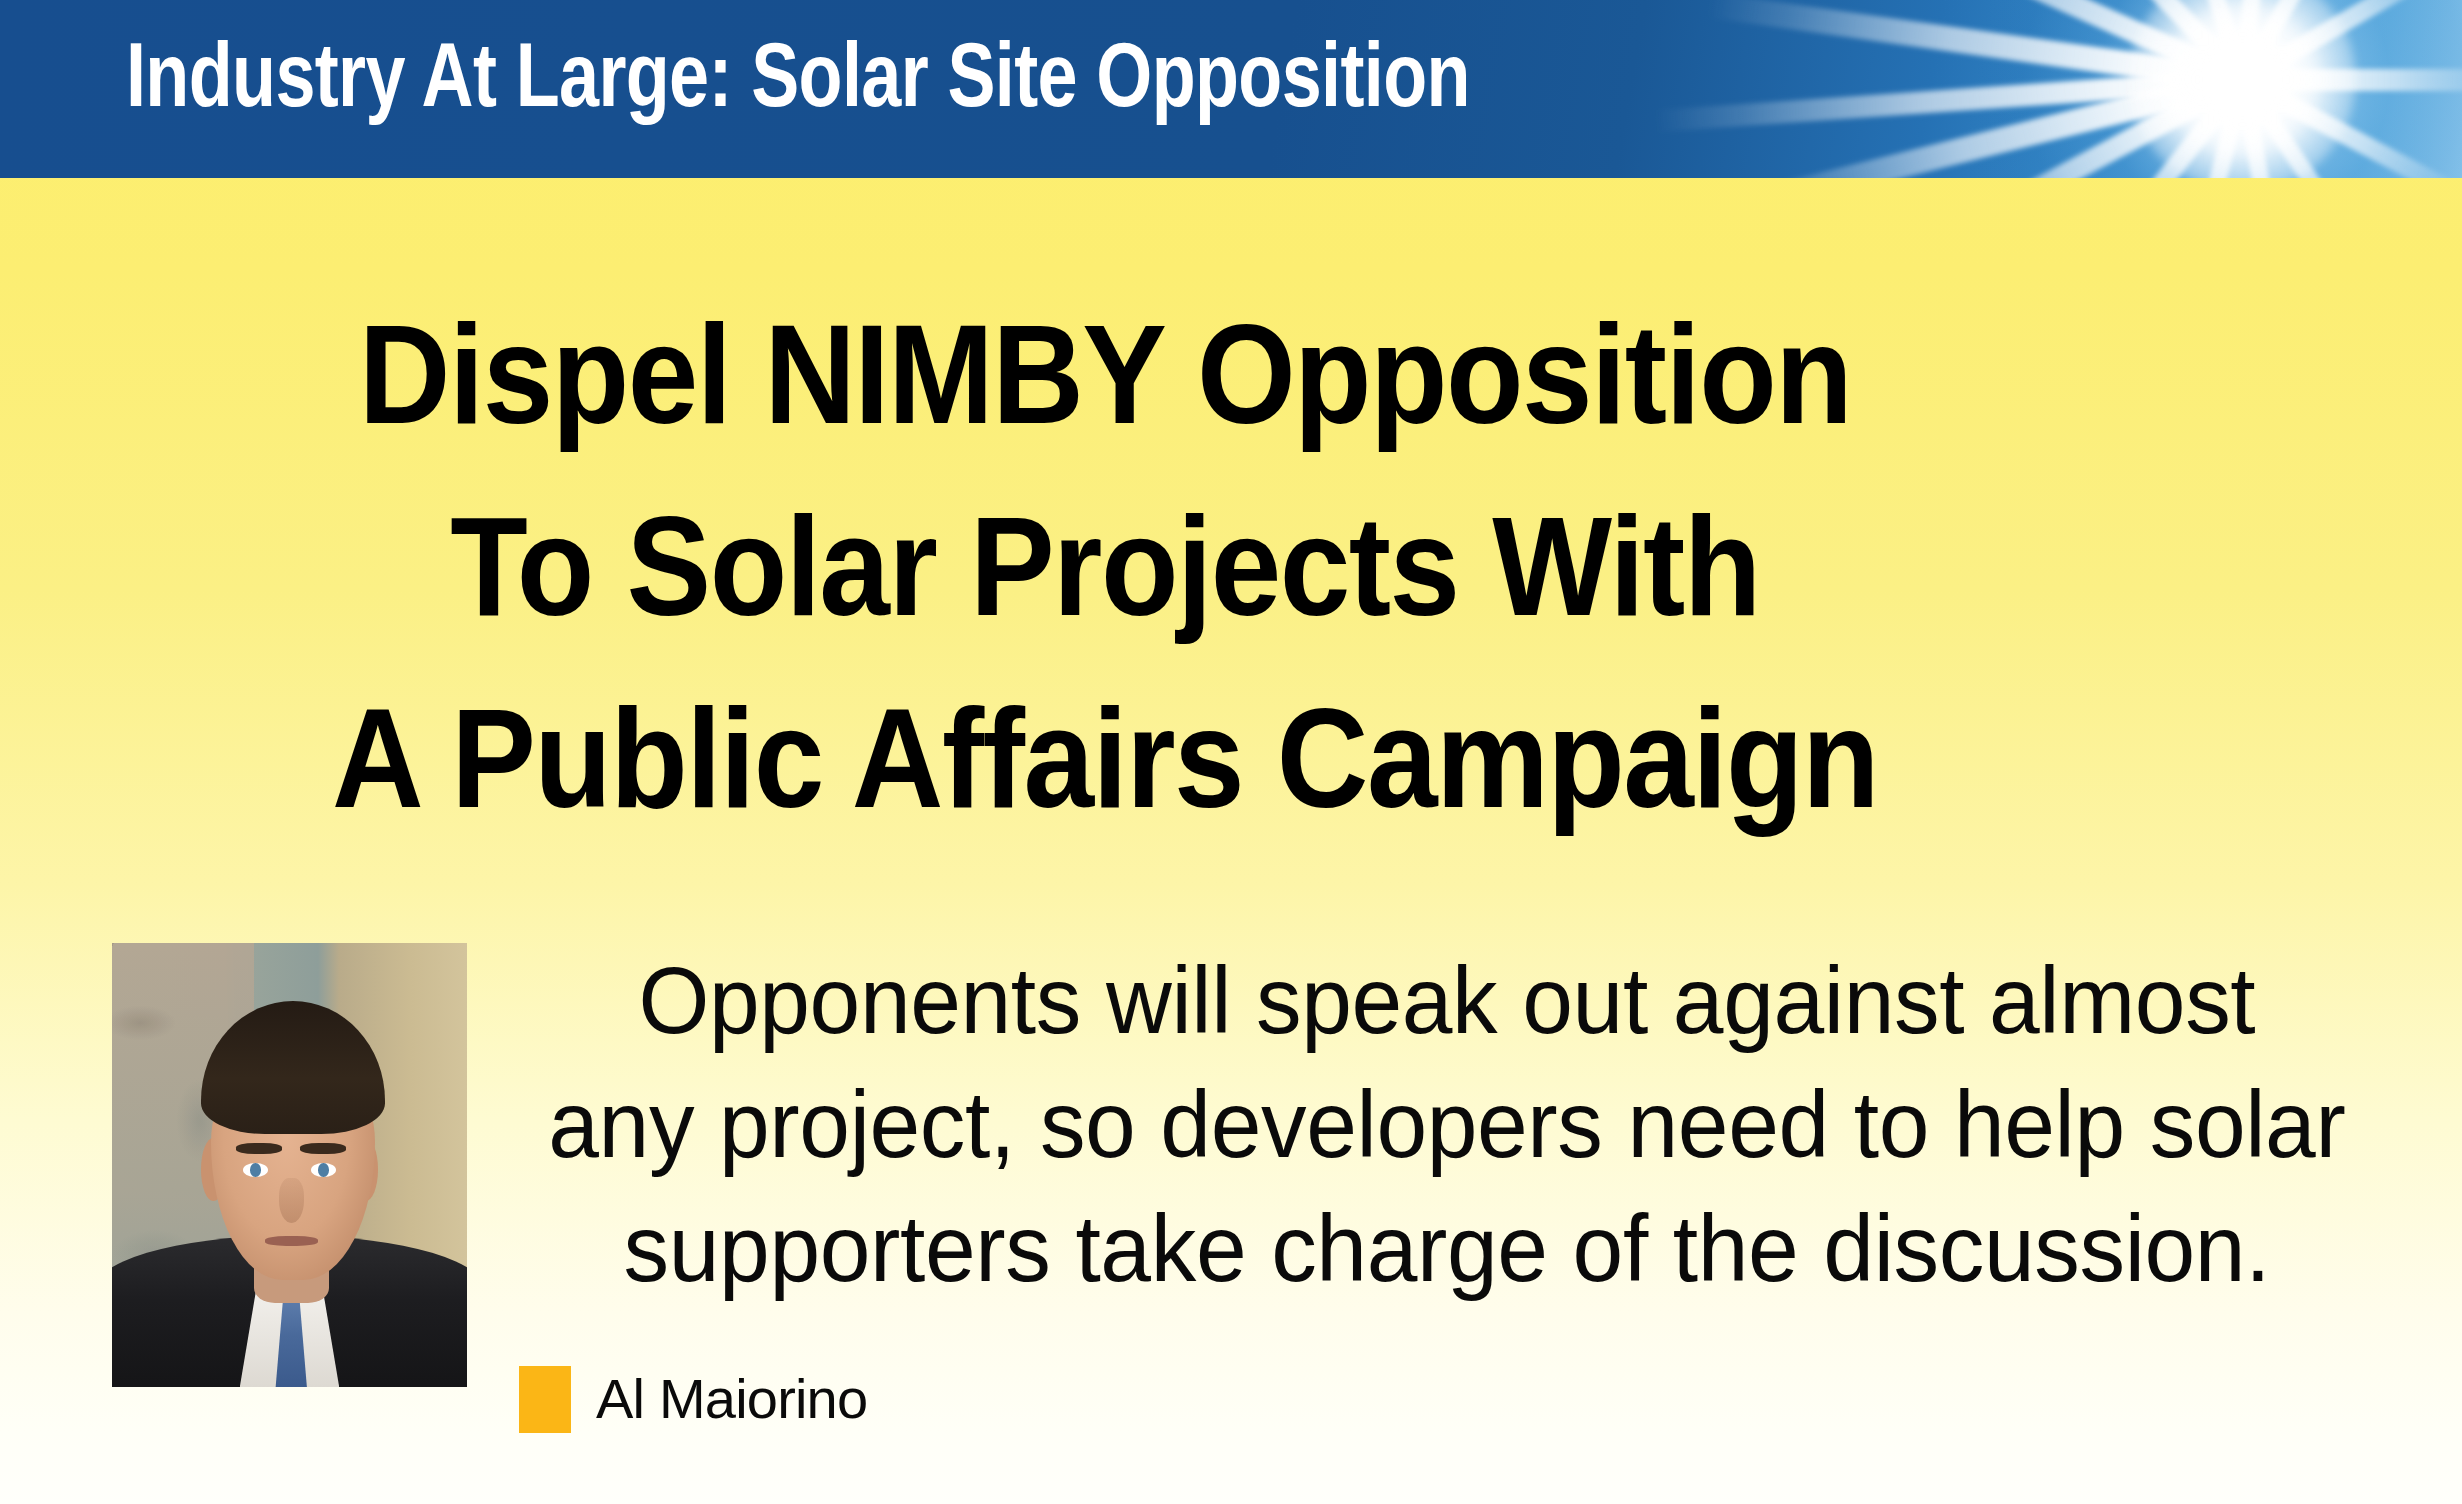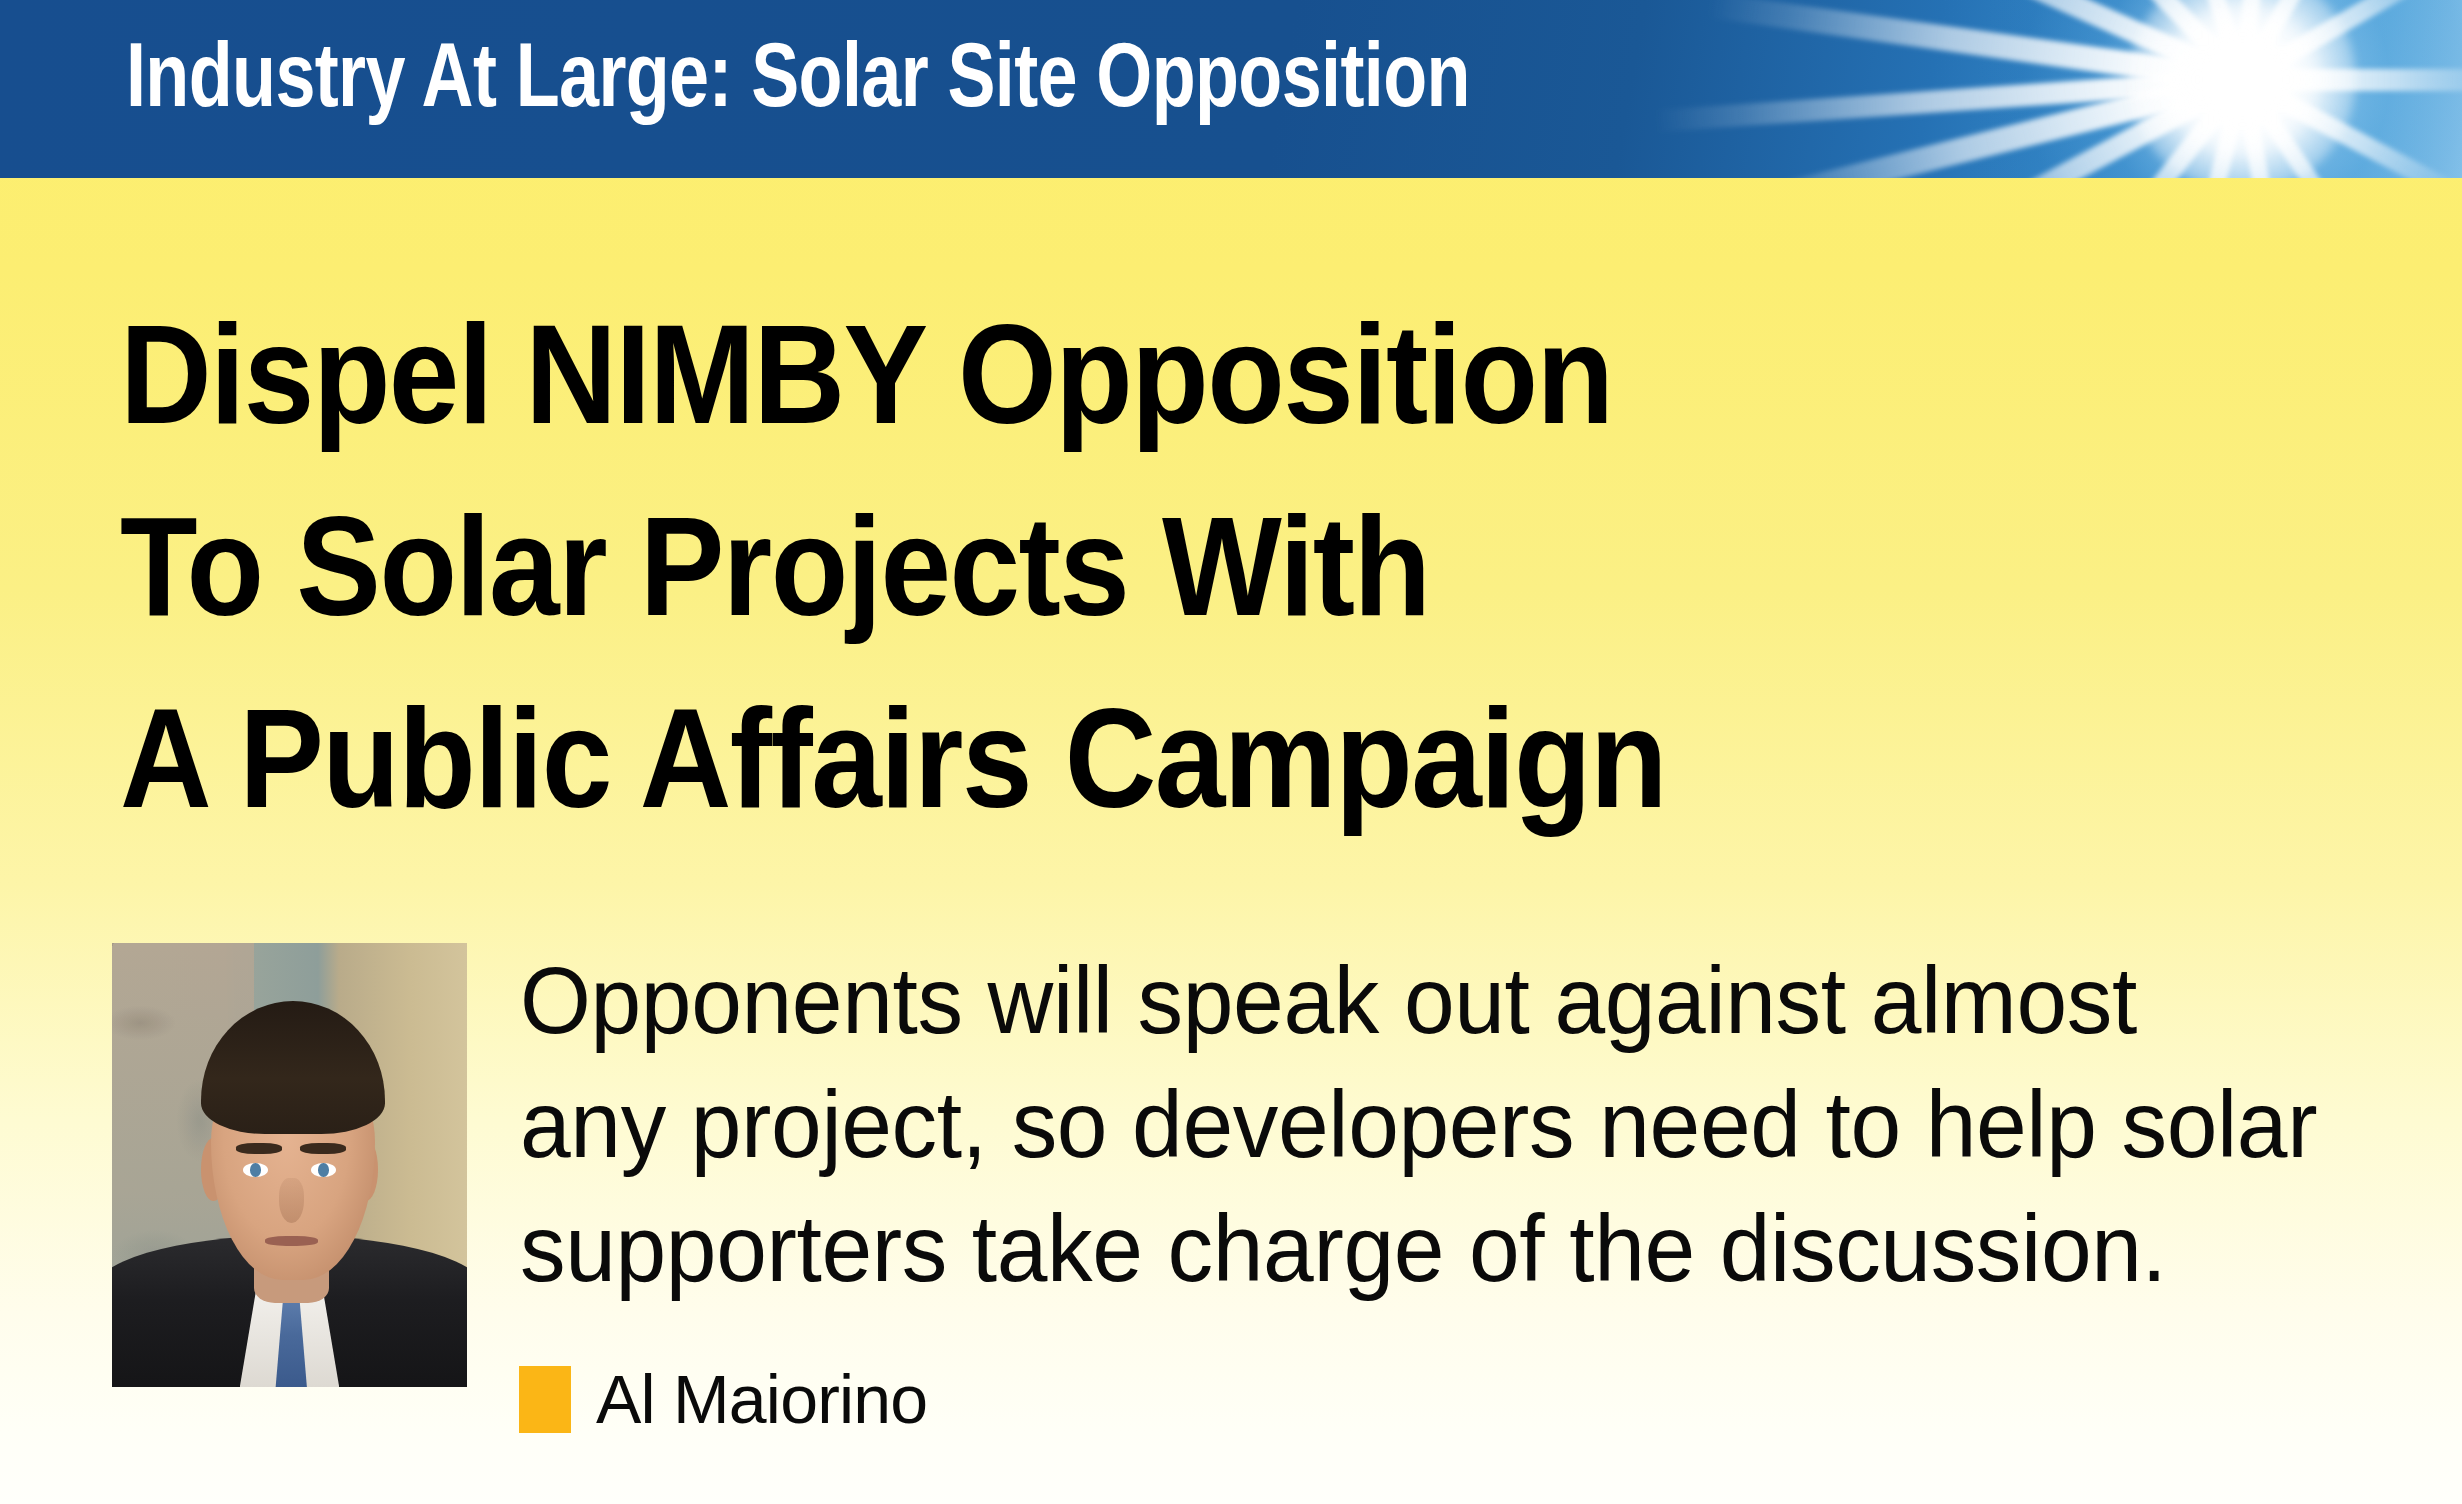--- a/index.html
+++ b/index.html
@@ -18,20 +18,21 @@
     background: linear-gradient(to bottom,
         #fdef6e 0px,
         #fdef6e 51px,
         #fcee72 269px,
         #fbf085 589px,
         #fdf5a8 884px,
         #fefbd2 1120px,
         #fffdec 1313px,
         #fffff7 1431px,
         #fffffb 1504px);
+    text-align: center;
   }
 
   
   #banner {
     position: absolute;
     left: 0;
     top: 0;
     width: 2462px;
     height: 178px;
     overflow: hidden;
@@ -245,21 +246,21 @@
   #byline-bullet {
     width: 52px;
     height: 67px;
     background: #fbb616;
     flex: 0 0 auto;
   }
   #byline-name {
     margin-left: 25px;
     font-family: "Liberation Sans", sans-serif;
     font-weight: normal;
-    font-size: 68px;
+    font-size: 56px;
     line-height: 88px;
     letter-spacing: -0.8px;
     color: #0a0a0a;
     white-space: nowrap;
   }
 </style>
 </head>
 <body>
 
 <div id="page">

